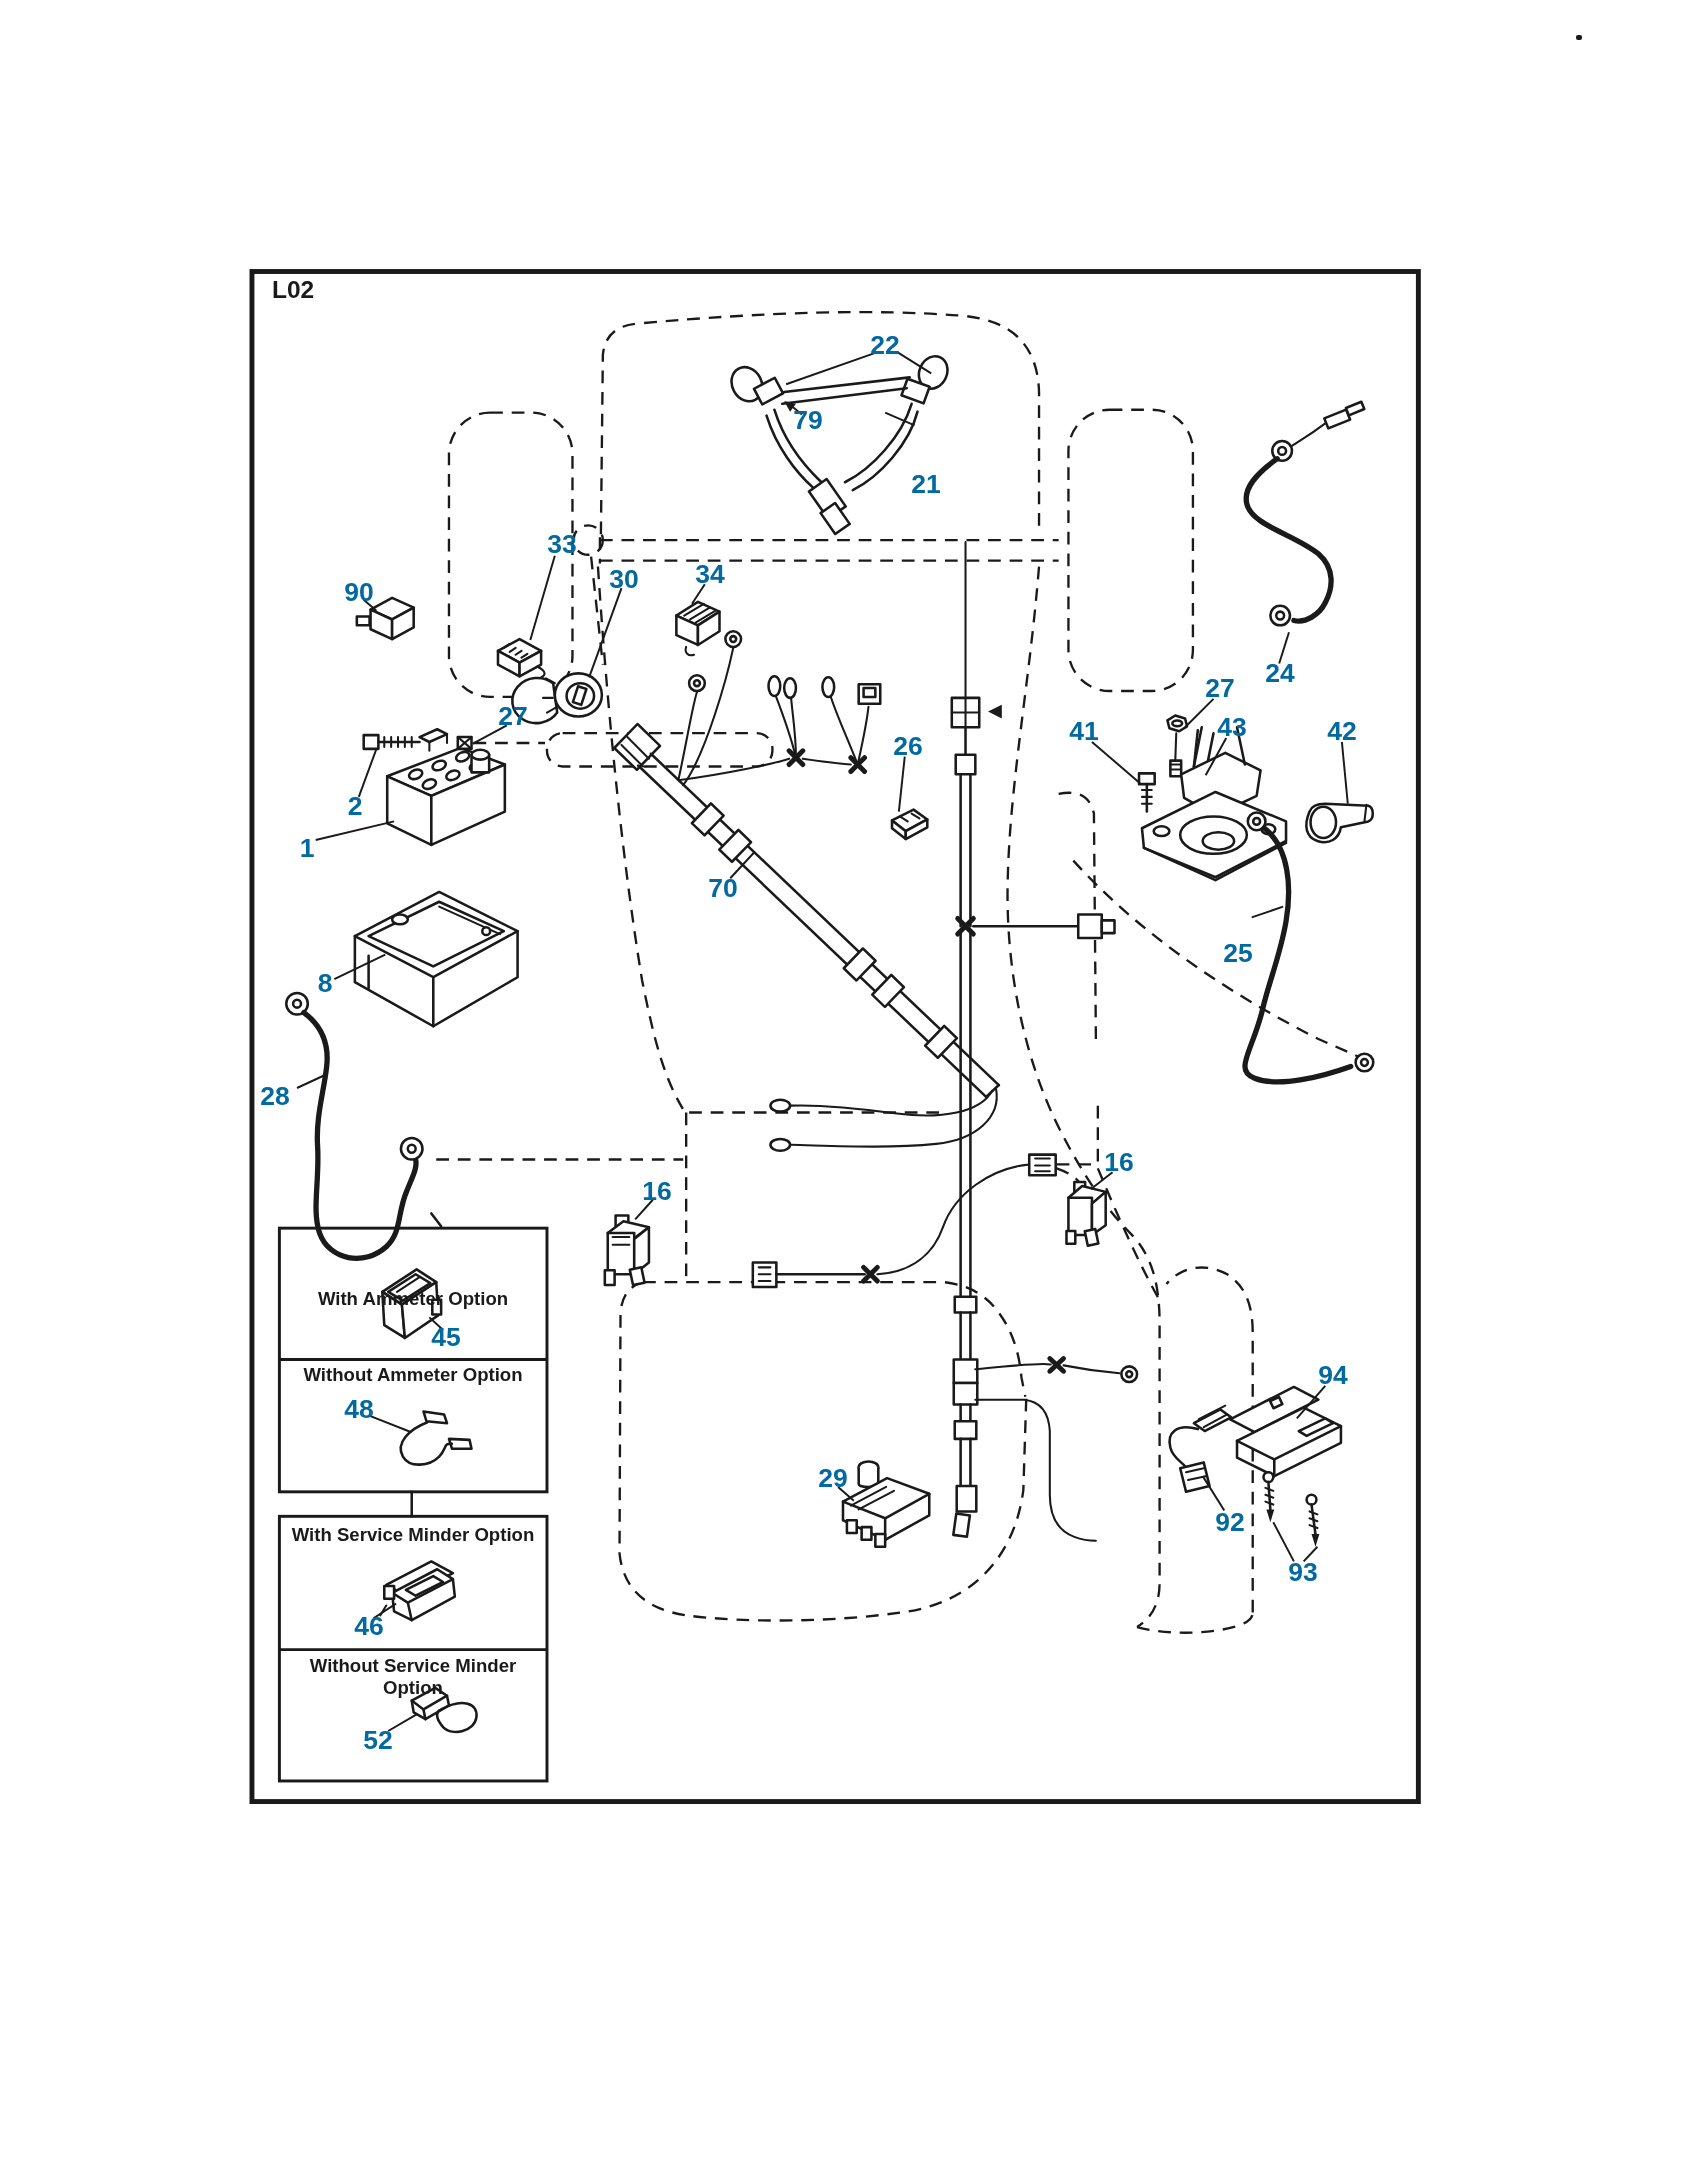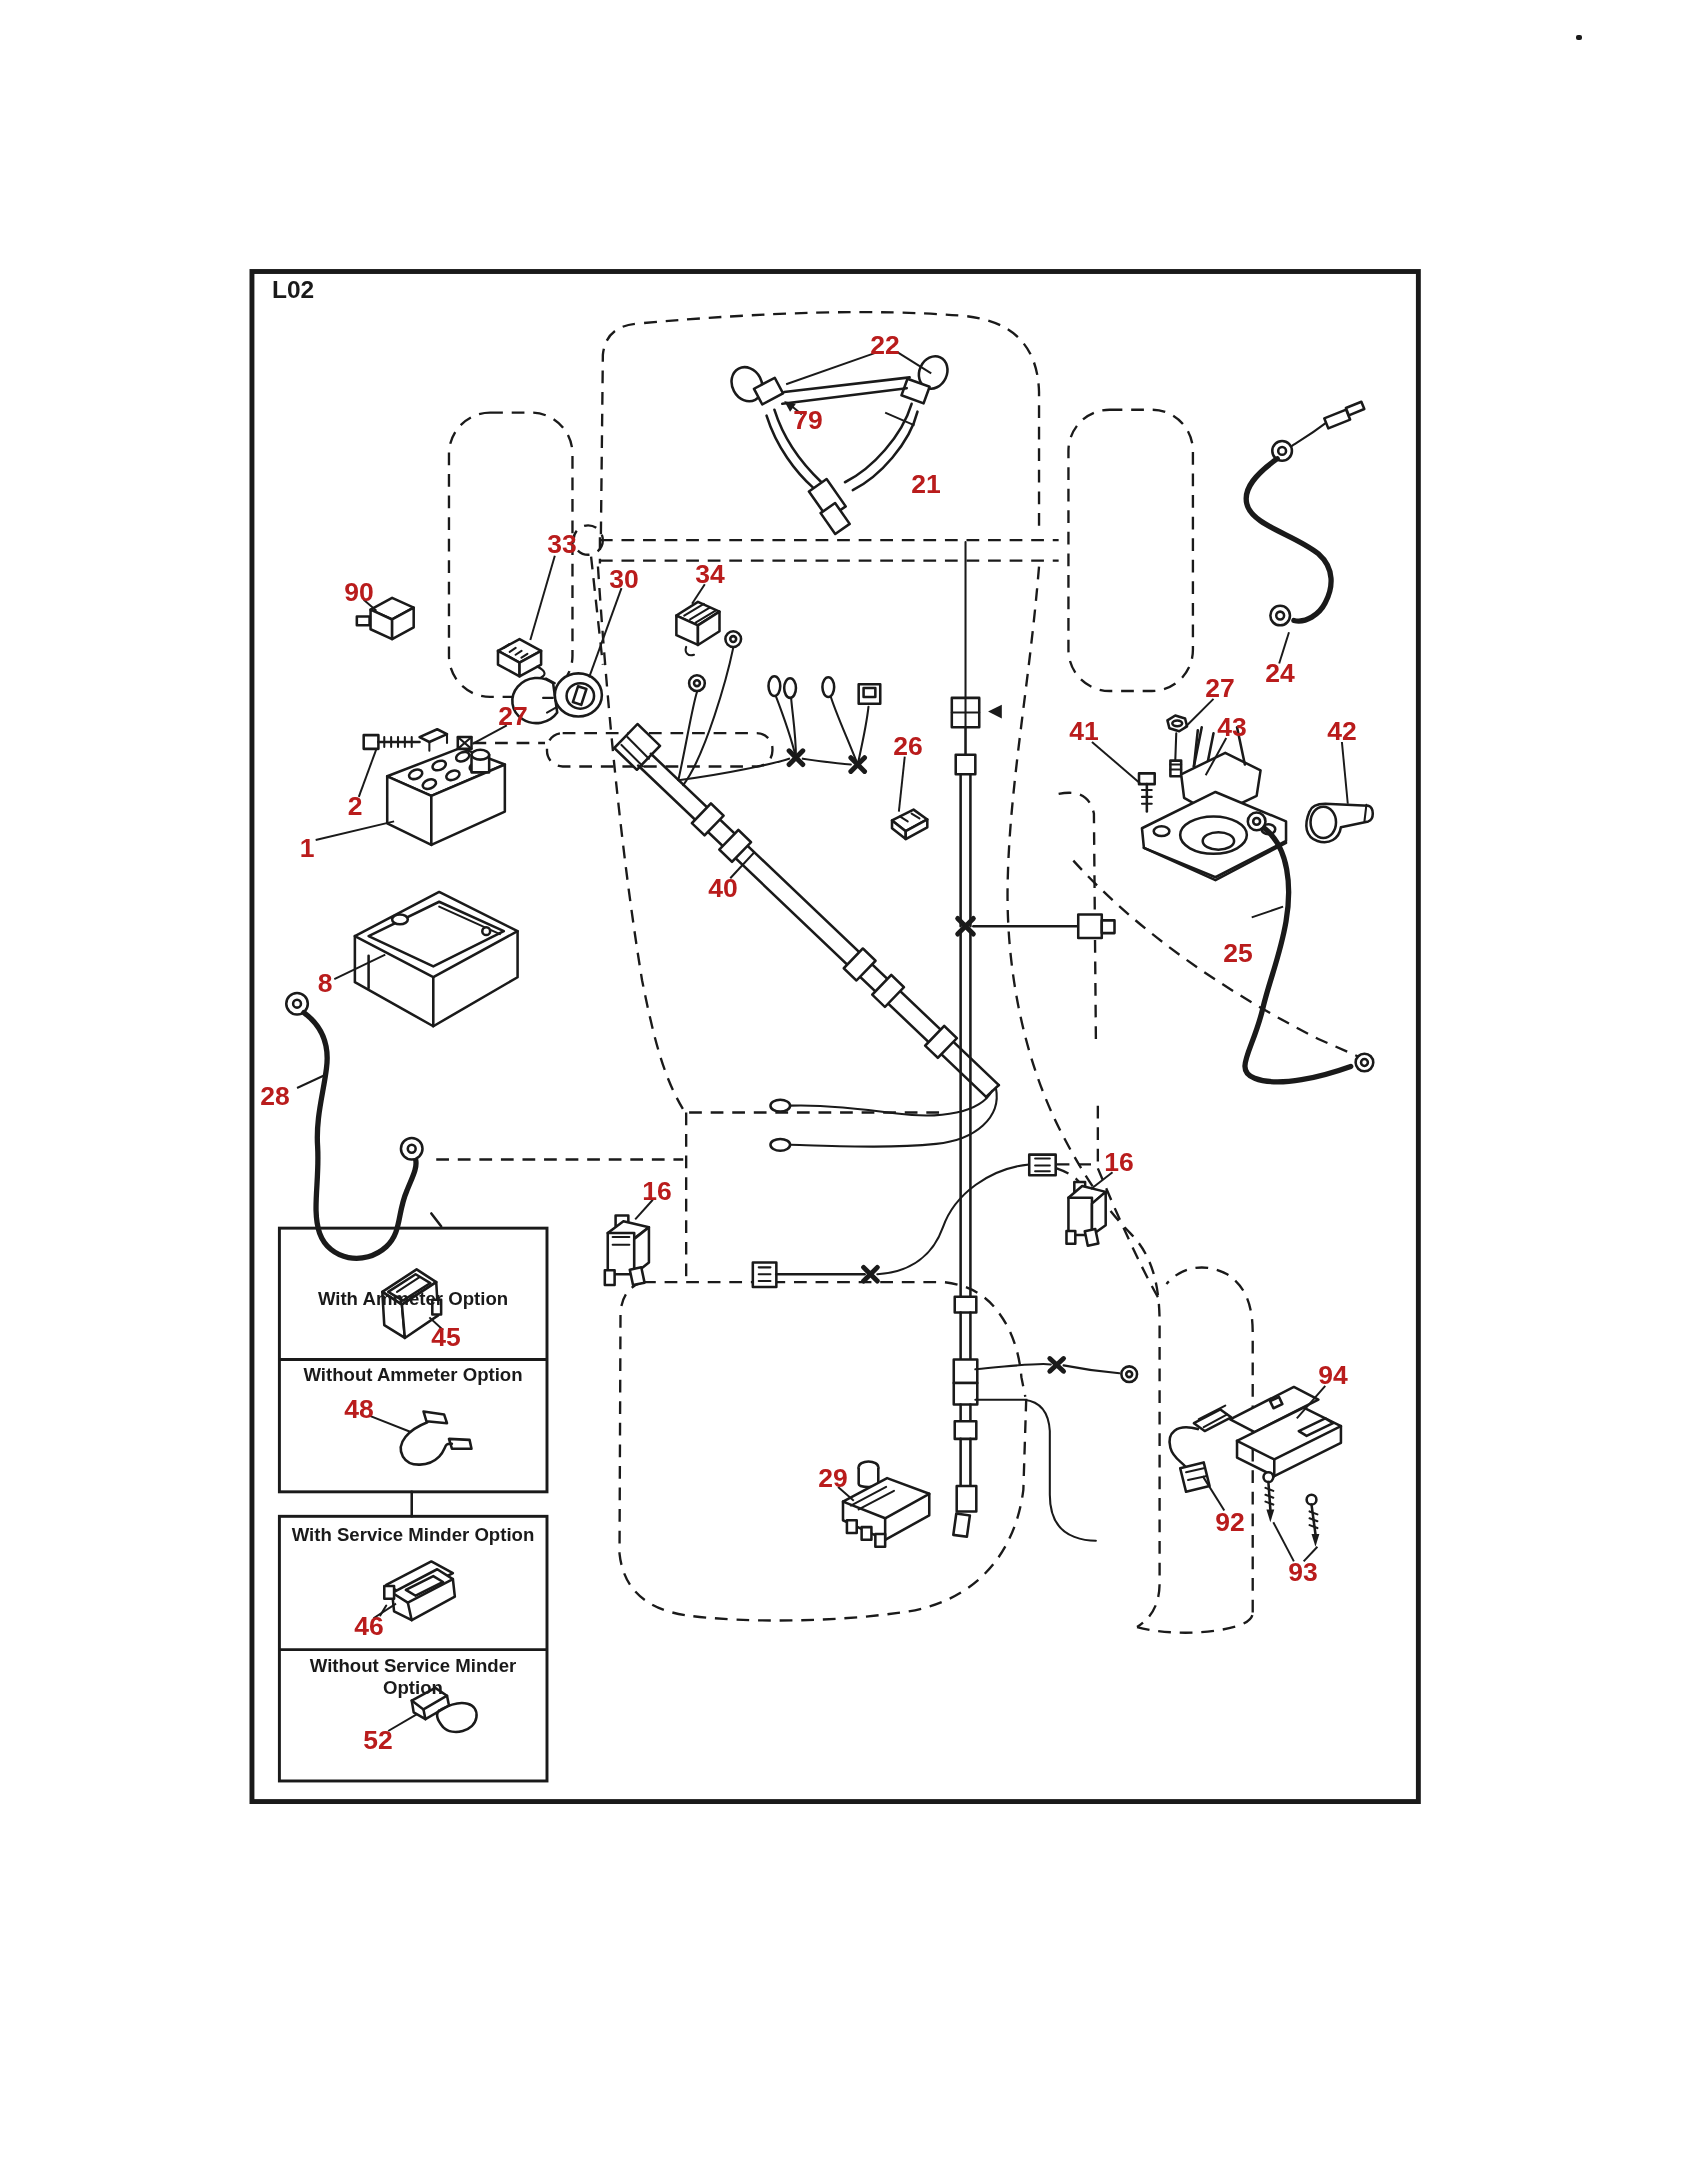--- a/index.html
+++ b/index.html
@@ -8,21 +8,21 @@
   #art{position:absolute;left:0;top:0;width:1686px;height:2175px;}
   .ln{fill:none;stroke:#1a1a1a;stroke-width:2.6;stroke-linecap:round;stroke-linejoin:round;}
   .thn{fill:none;stroke:#1a1a1a;stroke-width:2.1;stroke-linecap:round;}
   .thk{fill:none;stroke:#1a1a1a;stroke-width:5.4;stroke-linecap:round;}
   .fw{fill:#fff;stroke:#1a1a1a;stroke-width:2.6;stroke-linejoin:round;}
   .fb{fill:#1a1a1a;stroke:none;}
   .dsh{fill:none;stroke:#1a1a1a;stroke-width:2.4;stroke-dasharray:13 9;stroke-linecap:butt;}
   .ldr{stroke:#1a1a1a;stroke-width:2;fill:none;}
   .xj{stroke:#1a1a1a;stroke-width:5;fill:none;stroke-linecap:round;}
   .callout{position:absolute;transform:translate(-50%,-50%);font-weight:bold;font-size:26.5px;
-           line-height:1;white-space:nowrap;color:#b91c1c;}
+           line-height:1;white-space:nowrap;color:#0369a1;}
   .fig-label{position:absolute;left:272px;top:276px;font-weight:bold;font-size:24.5px;}
   .page-num{position:absolute;left:581px;top:1900px;width:294px;text-align:center;
             font-weight:bold;font-size:57px;letter-spacing:1px;}
   .opt-title{position:absolute;left:279px;width:268px;text-align:center;
              font-weight:bold;font-size:18.6px;}
   #t1{top:1288px;} #t2{top:1364px;} #t3{top:1524px;} #t4{top:1655px;}
   .stray{position:absolute;left:1576px;top:35px;width:5.9px;height:4.9px;background:#1a1a1a;border-radius:2px;}
 </style>
 </head>
 <body>
@@ -439,21 +439,21 @@
       <span class="callout" style="left: 926px; top: 444px; margin-top: 40px;">21</span>
       <span class="callout" style="left: 359px; top: 592px;">90</span>
       <span class="callout" style="left: 562px; top: 544px;">33</span>
       <span class="callout" style="left: 624px; top: 579px;">30</span>
       <span class="callout" style="left: 710px; top: 574px;">34</span>
       <span class="callout" style="left: 513px; top: 716px;">27</span>
       <span class="callout" style="left: 355px; top: 806px;">2</span>
       <span class="callout" style="left: 307px; top: 848px;">1</span>
       <span class="callout" style="left: 325px; top: 983px;">8</span>
       <span class="callout" style="left: 275px; top: 1096px;">28</span>
-      <span class="callout" style="left: 723px; top: 888px;">40</span>
+      <span class="callout" style="left: 723px; top: 888px;">70</span>
       <span class="callout" style="left: 908px; top: 746px;">26</span>
       <span class="callout" style="left: 1280px; top: 673px;">24</span>
       <span class="callout" style="left: 1220px; top: 688px;">27</span>
       <span class="callout" style="left: 1084px; top: 731px;">41</span>
       <span class="callout" style="left: 1232px; top: 727px;">43</span>
       <span class="callout" style="left: 1342px; top: 731px;">42</span>
       <span class="callout" style="left: 1238px; top: 918px; margin-top: 35px;">25</span>
       <span class="callout" style="left: 657px; top: 1191px;">16</span>
       <span class="callout" style="left: 1119px; top: 1162px;">16</span>
       <span class="callout" style="left: 446px; top: 1337px;">45</span>

